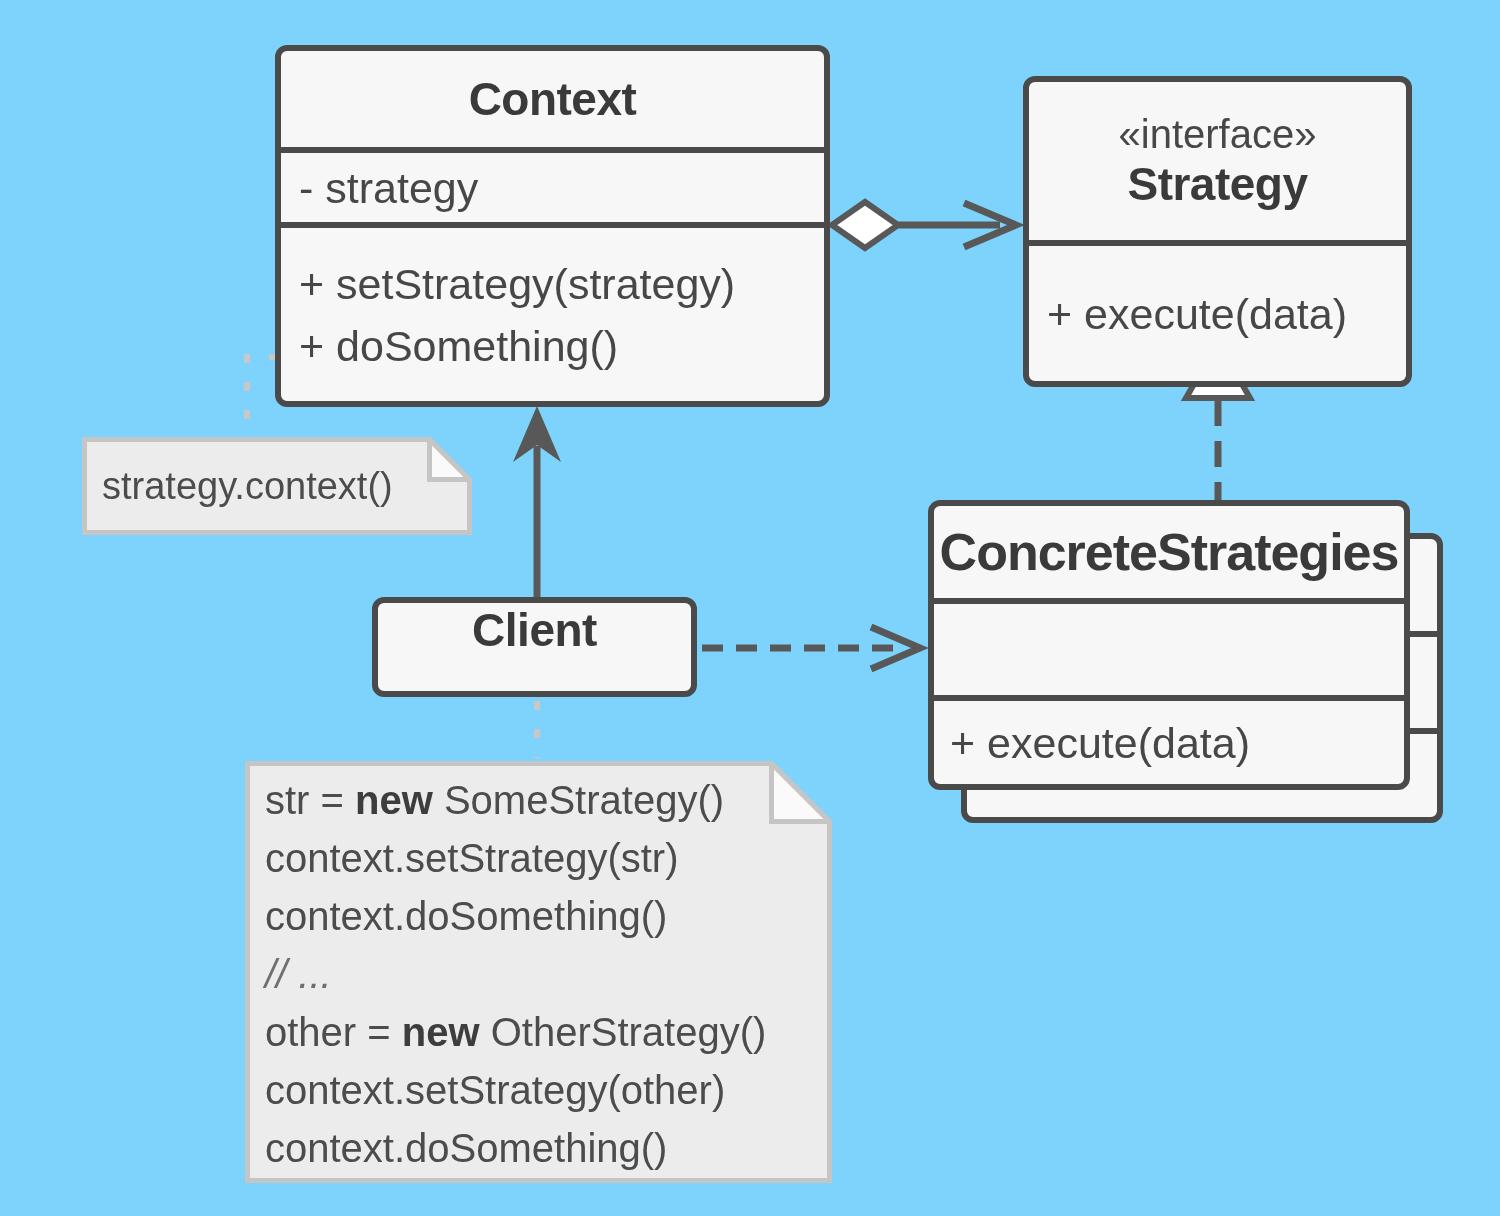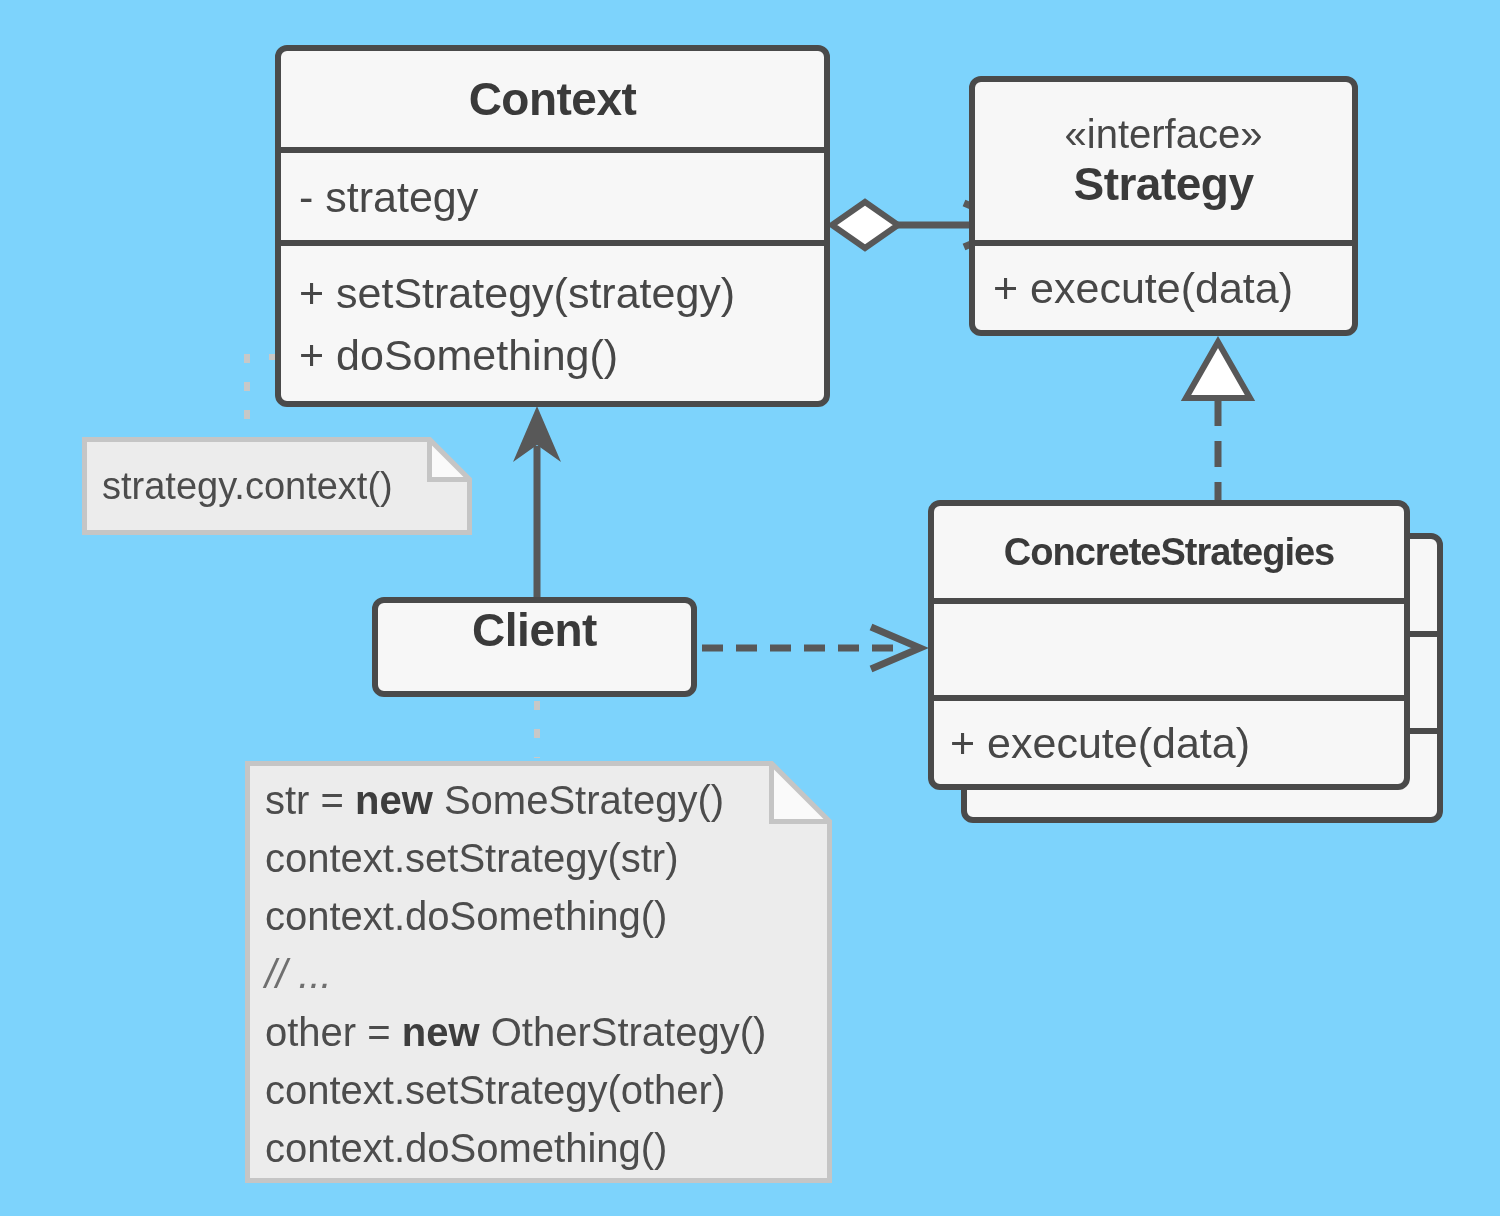--- a/index.html
+++ b/index.html
@@ -13,21 +13,21 @@
   .uml-box{
     position:absolute;box-sizing:border-box;background:#f7f7f7;
     border:6px solid #4a4a4a;border-radius:12px;
     display:flex;flex-direction:column;color:#454545;
   }
   .uml-section{box-sizing:border-box;display:flex;flex-direction:column;justify-content:center;}
   .uml-section + .uml-section{border-top:6px solid #4a4a4a;}
   .uml-title{
     font-weight:bold;font-size:46px;color:#3a3a3a;text-align:center;letter-spacing:-0.5px;
   }
-  .uml-title.tight{font-size:38px;letter-spacing:-1px;}
+  .uml-title.tight{font-size:52px;letter-spacing:-1px;}
   .stereotype{font-size:40px;color:#474747;text-align:center;font-weight:normal;}
   .member{font-size:43px;color:#474747;line-height:62px;white-space:nowrap;}
   .pad{padding-left:18px;padding-right:8px;}
 
   
   .note{position:absolute;}
   .note-svg{position:absolute;left:0;top:0;}
   .note-text{
     position:relative;z-index:2;color:#4c4c4c;
   }
@@ -75,30 +75,30 @@
   <div class="uml-box" style="left:961px;top:533px;width:482px;height:290px;">
     <div class="uml-section" style="height:92px;"></div>
     <div class="uml-section" style="height:97px;"></div>
     <div class="uml-section" style="flex:1;"></div>
   </div>
 
   <div class="uml-box" style="left:275px;top:45px;width:555px;height:362px;">
     <div class="uml-section" style="height:96px;">
       <div class="uml-title">Context</div>
     </div>
-    <div class="uml-section pad" style="height:93px;">
+    <div class="uml-section pad" style="height:75px;">
       <div class="member">- strategy</div>
     </div>
     <div class="uml-section pad" style="flex:1;">
       <div class="member">+ setStrategy(strategy)</div>
       <div class="member">+ doSomething()</div>
     </div>
   </div>
 
-  <div class="uml-box" style="left:969px;top:76px;width:389px;height:260px;">
+  <div class="uml-box" style="left:1023px;top:76px;width:389px;height:311px;">
     <div class="uml-section" style="height:158px;">
       <div class="stereotype">«interface»</div>
       <div class="uml-title">Strategy</div>
     </div>
     <div class="uml-section pad" style="flex:1;">
       <div class="member">+ execute(data)</div>
     </div>
   </div>
 
   <div class="uml-box" style="left:928px;top:500px;width:482px;height:290px;">

